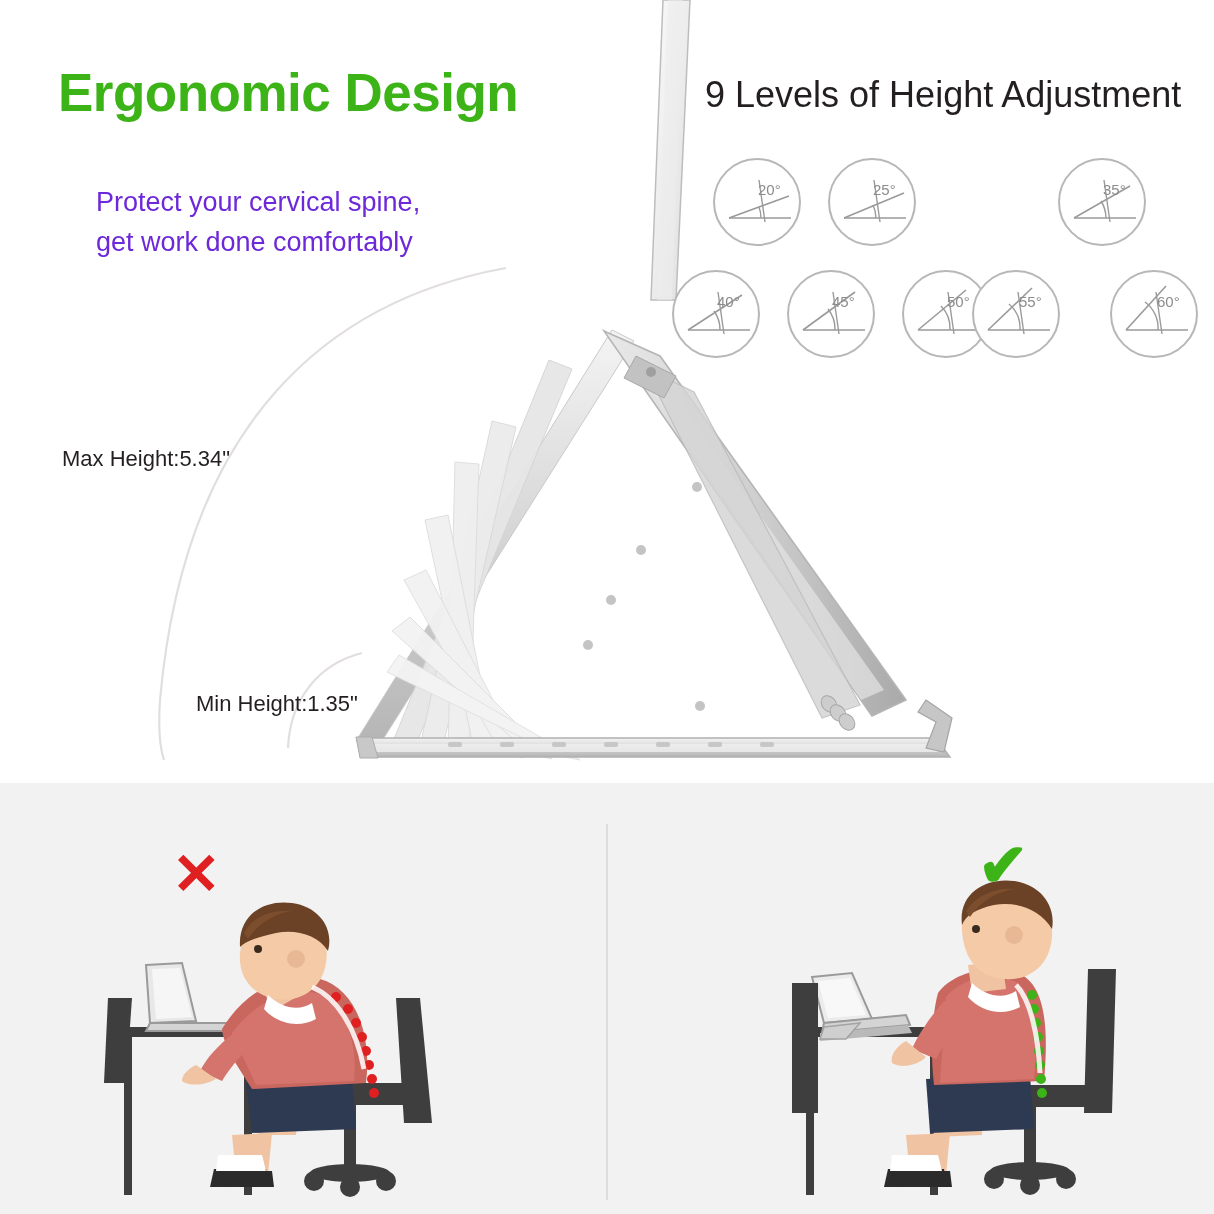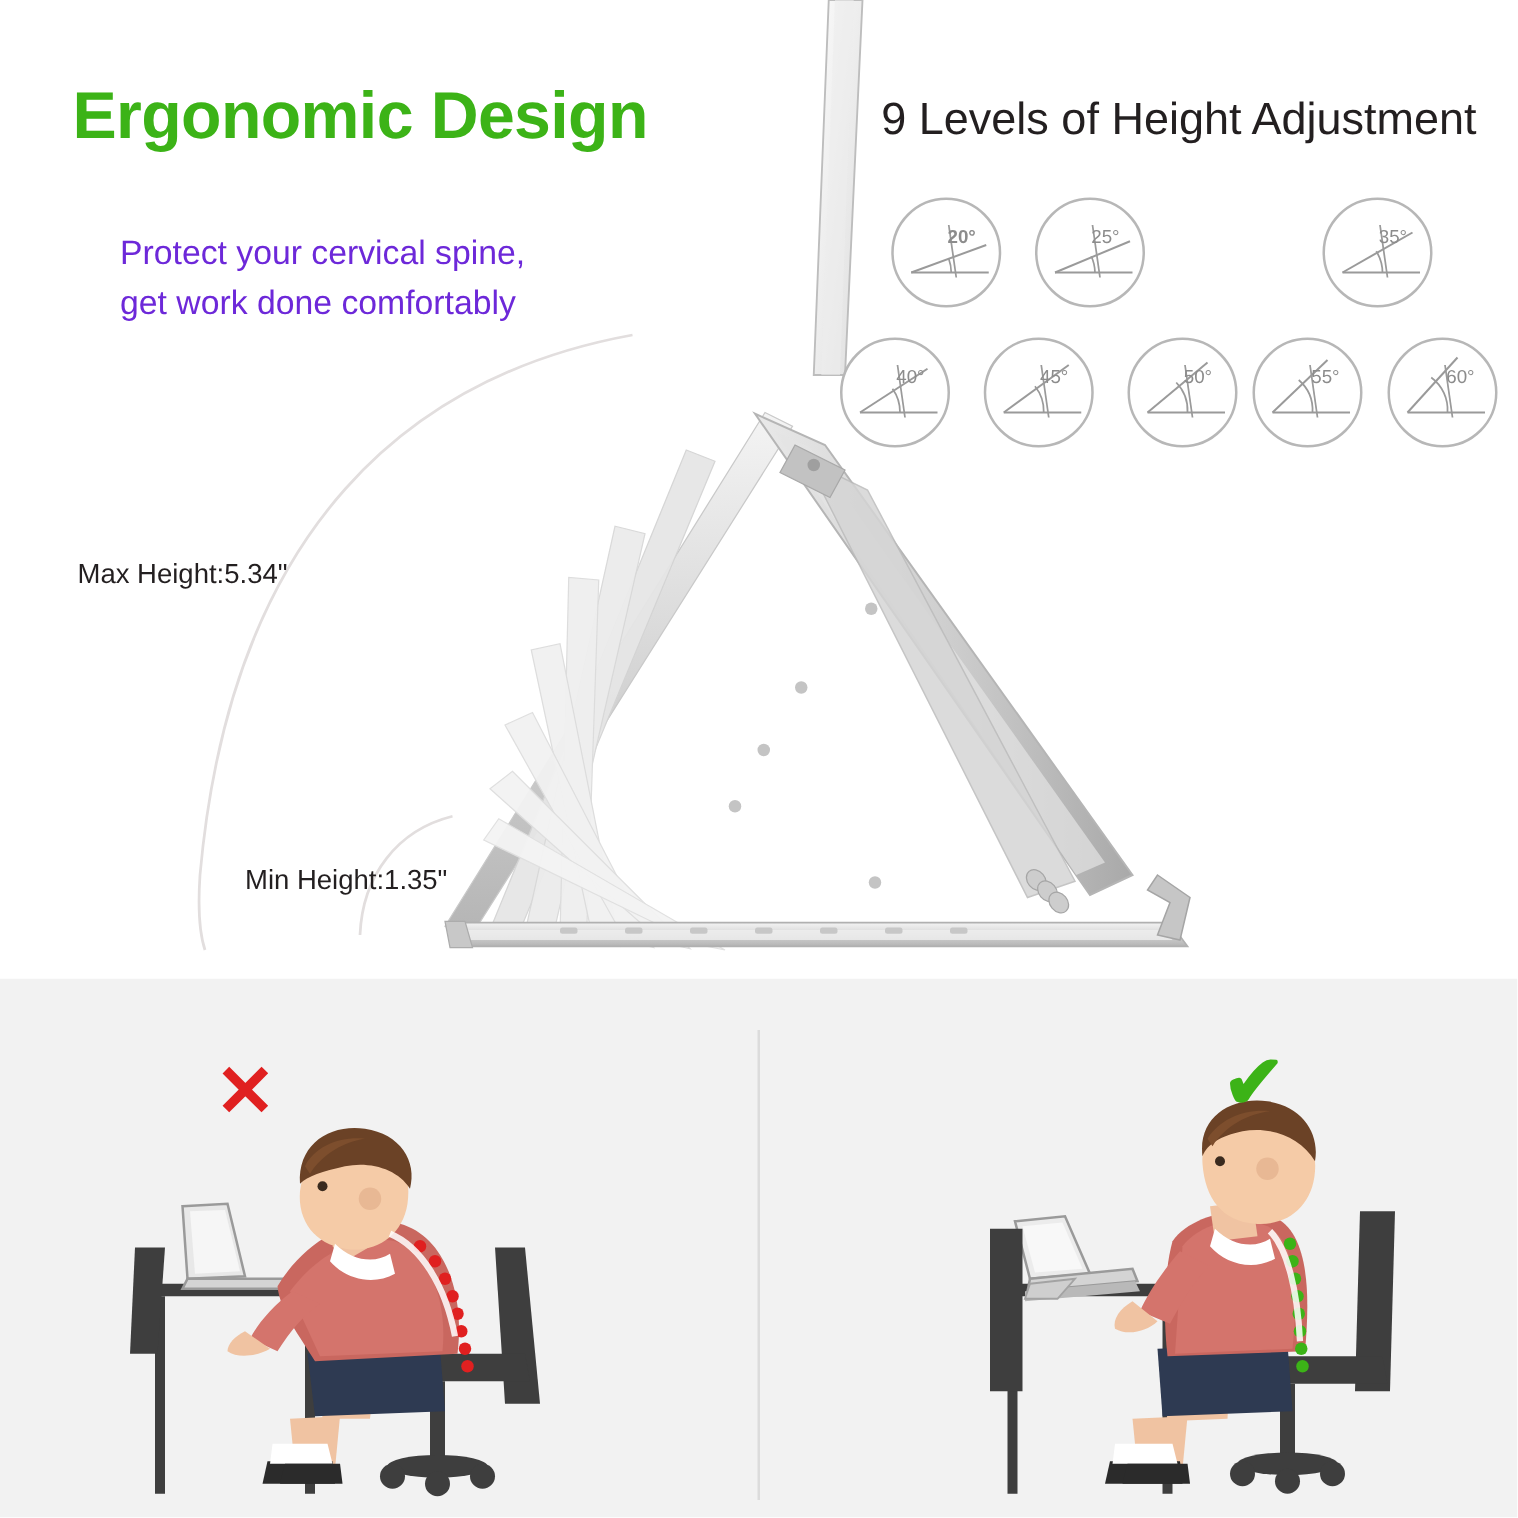--- a/index.html
+++ b/index.html
@@ -222,21 +222,21 @@
 get work  done comfortably</div>
     <div id="levels-title">9 Levels of Height Adjustment</div>
 
     <div class="angle-badge" style="left:713px; top:158px;">
       <svg width="88" height="88">
         <line x1="14" y1="58" x2="76" y2="58" stroke="#9a9a9a" stroke-width="1.6"></line>
         <line x1="14" y1="58" x2="74" y2="36" stroke="#9a9a9a" stroke-width="1.6"></line>
         <path d="M46 58 A 32 32 0 0 0 44 47" fill="none" stroke="#9a9a9a" stroke-width="1.4"></path>
         <line x1="44" y1="20" x2="50" y2="62" stroke="#9a9a9a" stroke-width="1.4"></line>
       </svg>
-      <span class="angle-label" style="left:43px; top:21px;font-weight:bold;">20°</span>
+      <span class="angle-label" style="left:43px; top:21px;">20°</span>
     </div>
 
     <div class="angle-badge" style="left:828px; top:158px;">
       <svg width="88" height="88">
         <line x1="14" y1="58" x2="76" y2="58" stroke="#9a9a9a" stroke-width="1.6"></line>
         <line x1="14" y1="58" x2="74" y2="33" stroke="#9a9a9a" stroke-width="1.6"></line>
         <path d="M46 58 A 32 32 0 0 0 43 45" fill="none" stroke="#9a9a9a" stroke-width="1.4"></path>
         <line x1="44" y1="20" x2="50" y2="62" stroke="#9a9a9a" stroke-width="1.4"></line>
       </svg>
       <span class="angle-label" style="left:43px; top:21px;">25°</span>
@@ -276,21 +276,21 @@
     <div class="angle-badge" style="left:902px; top:270px;">
       <svg width="88" height="88">
         <line x1="14" y1="58" x2="76" y2="58" stroke="#9a9a9a" stroke-width="1.6"></line>
         <line x1="14" y1="58" x2="62" y2="18" stroke="#9a9a9a" stroke-width="1.6"></line>
         <path d="M46 58 A 32 32 0 0 0 37 34" fill="none" stroke="#9a9a9a" stroke-width="1.4"></path>
         <line x1="44" y1="20" x2="50" y2="62" stroke="#9a9a9a" stroke-width="1.4"></line>
       </svg>
       <span class="angle-label" style="left:43px; top:21px;text-align:center;">50°</span>
     </div>
 
-    <div class="angle-badge" style="left:1002px; top:270px;">
+    <div class="angle-badge" style="left:972px; top:270px;">
       <svg width="88" height="88">
         <line x1="14" y1="58" x2="76" y2="58" stroke="#9a9a9a" stroke-width="1.6"></line>
         <line x1="14" y1="58" x2="58" y2="16" stroke="#9a9a9a" stroke-width="1.6"></line>
         <path d="M46 58 A 32 32 0 0 0 35 32" fill="none" stroke="#9a9a9a" stroke-width="1.4"></path>
         <line x1="44" y1="20" x2="50" y2="62" stroke="#9a9a9a" stroke-width="1.4"></line>
       </svg>
       <span class="angle-label" style="left:45px; top:21px;">55°</span>
     </div>
 
     <div class="angle-badge" style="left:1110px; top:270px;">

